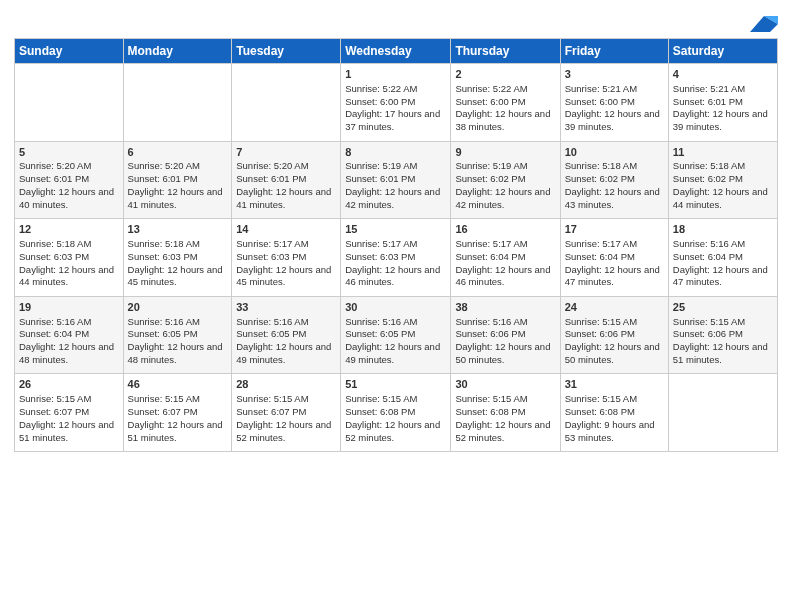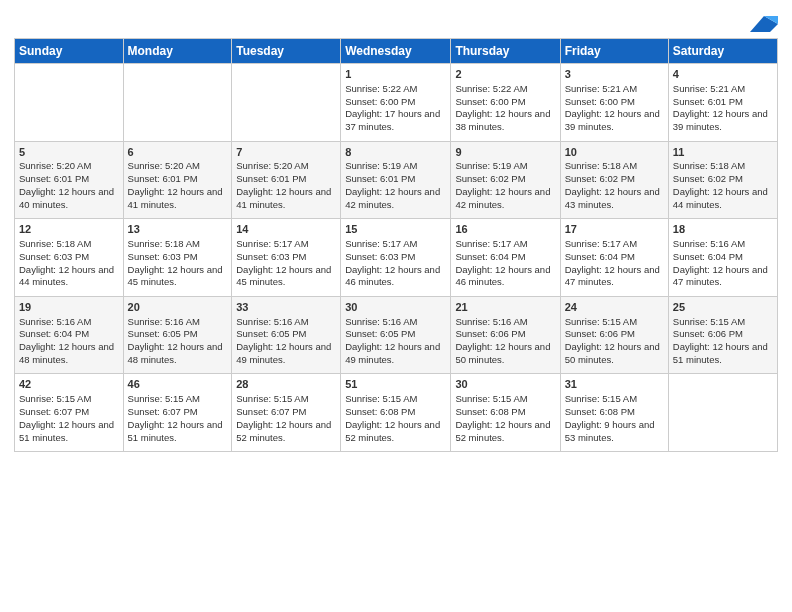--- a/index.html
+++ b/index.html
@@ -155,26 +155,26 @@
           <td><span class="day-num">15</span><span>Sunrise: 5:17 AM</span><br><span>Sunset: 6:03 PM</span><br><span>Daylight: 12 hours and 46 minutes.</span></td>
           <td><span class="day-num">16</span><span>Sunrise: 5:17 AM</span><br><span>Sunset: 6:04 PM</span><br><span>Daylight: 12 hours and 46 minutes.</span></td>
           <td><span class="day-num">17</span><span>Sunrise: 5:17 AM</span><br><span>Sunset: 6:04 PM</span><br><span>Daylight: 12 hours and 47 minutes.</span></td>
           <td><span class="day-num">18</span><span>Sunrise: 5:16 AM</span><br><span>Sunset: 6:04 PM</span><br><span>Daylight: 12 hours and 47 minutes.</span></td>
         </tr>
         <tr>
           <td><span class="day-num">19</span><span>Sunrise: 5:16 AM</span><br><span>Sunset: 6:04 PM</span><br><span>Daylight: 12 hours and 48 minutes.</span></td>
           <td><span class="day-num">20</span><span>Sunrise: 5:16 AM</span><br><span>Sunset: 6:05 PM</span><br><span>Daylight: 12 hours and 48 minutes.</span></td>
           <td><span class="day-num">33</span><span>Sunrise: 5:16 AM</span><br><span>Sunset: 6:05 PM</span><br><span>Daylight: 12 hours and 49 minutes.</span></td>
           <td><span class="day-num">30</span><span>Sunrise: 5:16 AM</span><br><span>Sunset: 6:05 PM</span><br><span>Daylight: 12 hours and 49 minutes.</span></td>
-          <td><span class="day-num">21</span><span>Sunrise: 5:16 AM</span><br><span>Sunset: 6:06 PM</span><br><span>Daylight: 12 hours and 50 minutes.</span></td>
+          <td><span class="day-num">38</span><span>Sunrise: 5:16 AM</span><br><span>Sunset: 6:06 PM</span><br><span>Daylight: 12 hours and 50 minutes.</span></td>
           <td><span class="day-num">24</span><span>Sunrise: 5:15 AM</span><br><span>Sunset: 6:06 PM</span><br><span>Daylight: 12 hours and 50 minutes.</span></td>
           <td><span class="day-num">25</span><span>Sunrise: 5:15 AM</span><br><span>Sunset: 6:06 PM</span><br><span>Daylight: 12 hours and 51 minutes.</span></td>
         </tr>
         <tr>
-          <td><span class="day-num">42</span><span>Sunrise: 5:15 AM</span><br><span>Sunset: 6:07 PM</span><br><span>Daylight: 12 hours and 51 minutes.</span></td>
+          <td><span class="day-num">26</span><span>Sunrise: 5:15 AM</span><br><span>Sunset: 6:07 PM</span><br><span>Daylight: 12 hours and 51 minutes.</span></td>
           <td><span class="day-num">46</span><span>Sunrise: 5:15 AM</span><br><span>Sunset: 6:07 PM</span><br><span>Daylight: 12 hours and 51 minutes.</span></td>
           <td><span class="day-num">28</span><span>Sunrise: 5:15 AM</span><br><span>Sunset: 6:07 PM</span><br><span>Daylight: 12 hours and 52 minutes.</span></td>
           <td><span class="day-num">51</span><span>Sunrise: 5:15 AM</span><br><span>Sunset: 6:08 PM</span><br><span>Daylight: 12 hours and 52 minutes.</span></td>
           <td><span class="day-num">30</span><span>Sunrise: 5:15 AM</span><br><span>Sunset: 6:08 PM</span><br><span>Daylight: 12 hours and 52 minutes.</span></td>
           <td><span class="day-num">31</span><span>Sunrise: 5:15 AM</span><br><span>Sunset: 6:08 PM</span><br><span>Daylight: 9 hours and 53 minutes.</span></td>
           <td class="empty-cell"></td>
         </tr>
       </tbody>
   </table>
 </div>

